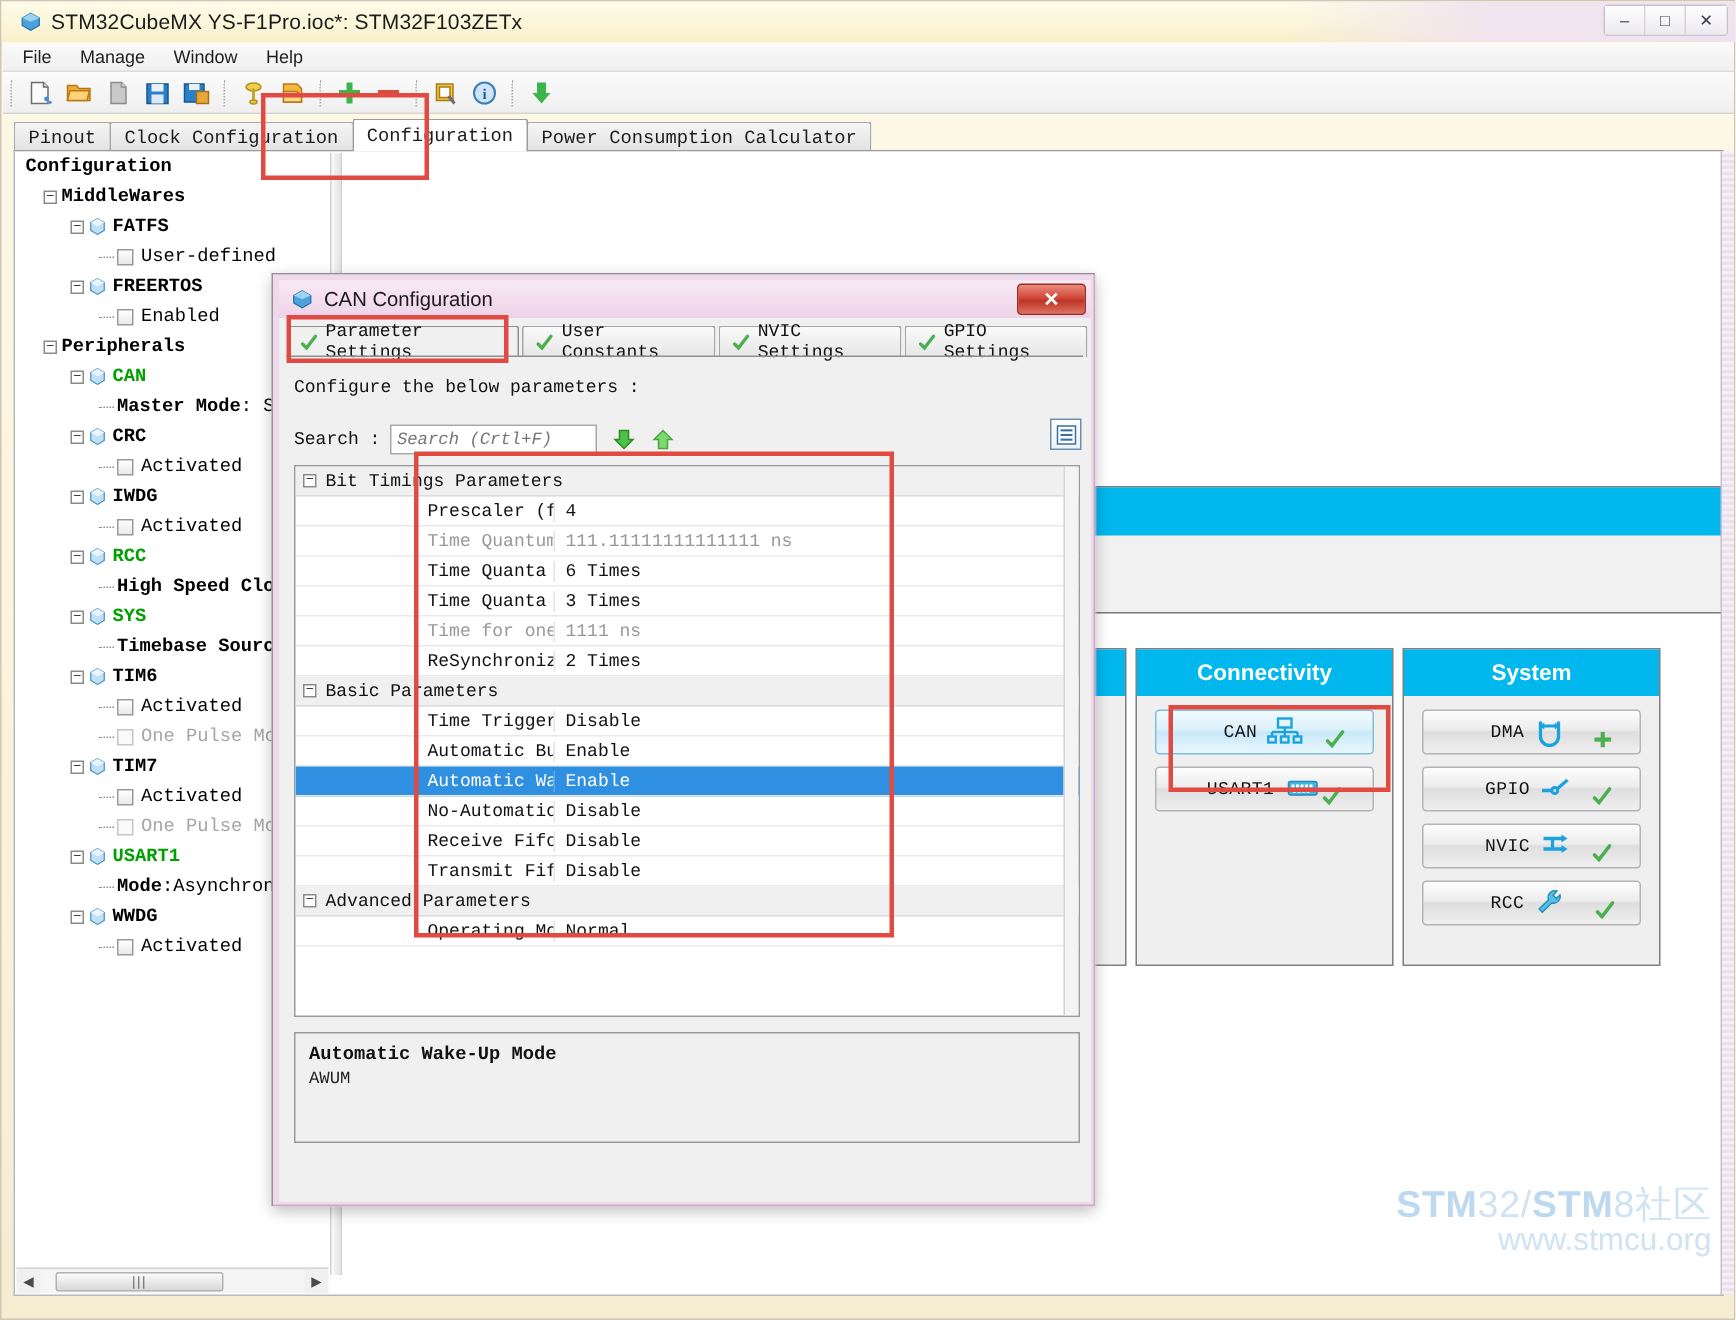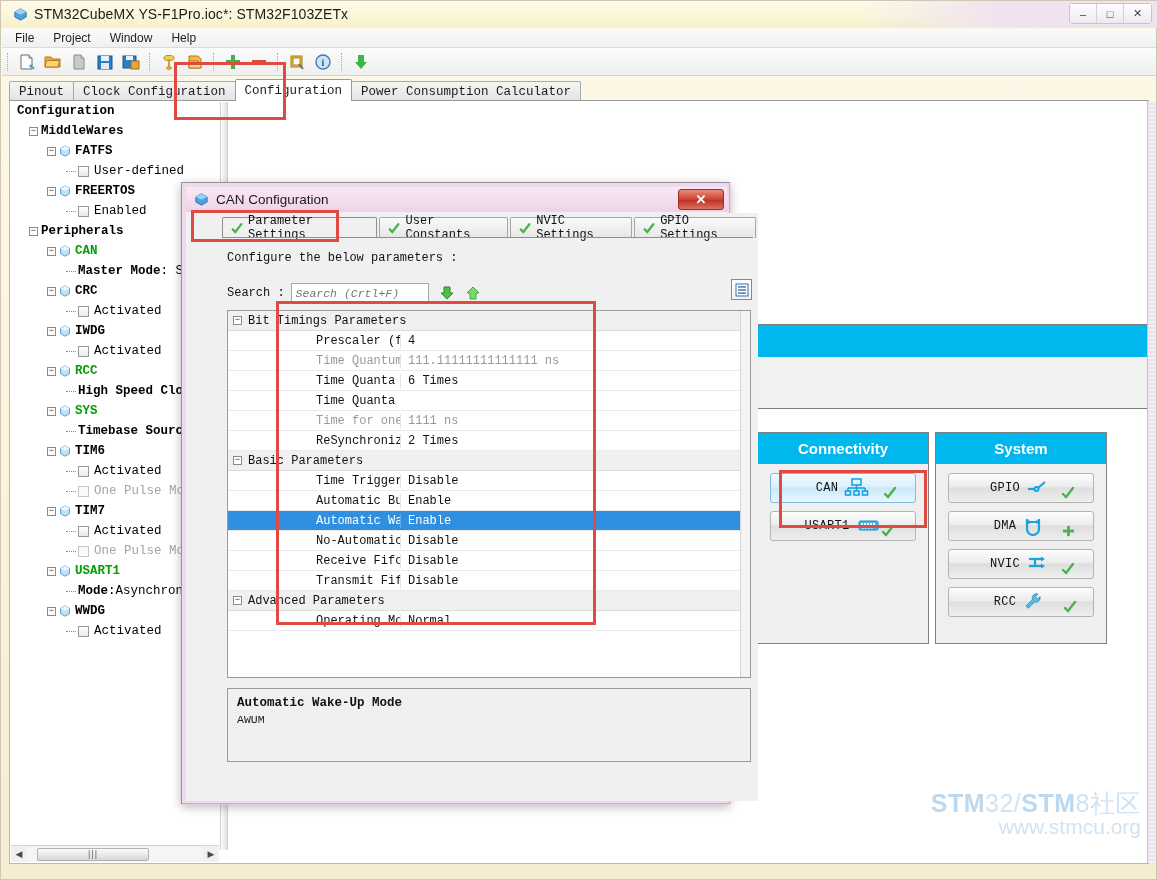--- a/index.html
+++ b/index.html
@@ -266,21 +266,20 @@
   .dlg-close {
     position:absolute; right: 3px; top: 2px; width: 46px; height: 21px;
     background: linear-gradient(to bottom,#e88b7c 0%, #d2483a 45%, #bb3526 55%, #e0705f 100%);
     border: 1px solid #9c2b20; border-radius: 3px;
     display:flex; align-items:center; justify-content:center;
     color: #fff; font-size: 13px; font-weight: bold;
   }
   .dlg-body {
     position:absolute; left: 4px; top: 30px; width: 541px; height: 588px;
     background: #f0f0f0;
-    margin-left: 31px;
   }
   .dlg-tabs {
     position:absolute; left: 5px; top: 4px; height: 21px;
     display:flex; align-items:flex-end;
   }
   .dtab {
     height: 21px; padding: 0 8px;
     display:flex; align-items:center; gap:5px;
     background: linear-gradient(to bottom,#fafafa,#e6e6e6);
     border: 1px solid #a6a6a6; border-bottom:none;
@@ -380,21 +379,21 @@
       <div class="title-text">STM32CubeMX YS-F1Pro.ioc*: STM32F103ZETx</div>
       <div class="win-buttons">
         <div class="win-btn">–</div>
         <div class="win-btn">□</div>
         <div class="win-btn">✕</div>
       </div>
     </div>
 
     <div class="menubar">
       <div class="menu-item">File</div>
-      <div class="menu-item">Project</div>
+      <div class="menu-item">Manage</div>
       <div class="menu-item">Window</div>
       <div class="menu-item">Help</div>
     </div>
 
     <div class="toolbar">
       <div class="tb-sep"></div>
       <div class="tb-btn">
         <svg width="18" height="18" viewBox="0 0 18 18">
           <path d="M3 2h8l3 3v11H3z" fill="#fbfbfb" stroke="#6d6d6d"></path>
           <path d="M11 2v3h3" fill="#dfe8f0" stroke="#6d6d6d"></path>
@@ -732,45 +731,45 @@
                   <path d="M2 8 L5 11 L12 2" fill="none" stroke="#4caf50" stroke-width="2.4" stroke-linecap="round"></path>
                 </svg>
               </div>
             </div>
           </div>
 
           <div class="group" style="width:172px">
             <div class="ghdr">System</div>
             <div class="gbody">
               <div class="ipbtn">
-                <span class="lbl">GPIO</span>
-                <span class="ic">
-                  <svg width="26" height="20" viewBox="0 0 26 20">
-                    <line x1="2" y1="11" x2="9" y2="11" stroke="#1aa3dd" stroke-width="2.2"></line>
-                    <circle cx="10.5" cy="11" r="2" fill="none" stroke="#1aa3dd" stroke-width="2"></circle>
-                    <line x1="12" y1="10" x2="19" y2="4" stroke="#1aa3dd" stroke-width="2.2"></line>
-                  </svg>
-                </span>
-                <svg class="tick" width="14" height="14" viewBox="0 0 14 14" style="right:18px;">
-                  <path d="M2 8 L5 11 L12 2" fill="none" stroke="#4caf50" stroke-width="2.4" stroke-linecap="round"></path>
-                </svg>
-              </div>
-              <div class="ipbtn">
                 <span class="lbl">DMA</span>
                 <span class="ic">
                   <svg width="26" height="20" viewBox="0 0 26 20">
                     <path d="M5 3 V13 a5 5 0 0 0 12 0 V3" fill="none" stroke="#1aa3dd" stroke-width="2.2"></path>
                     <line x1="6" y1="6" x2="16" y2="6" stroke="#1aa3dd" stroke-width="2"></line>
                     <polygon points="4.5,6 7.5,3.6 7.5,8.4" fill="#1aa3dd"></polygon>
                     <polygon points="17.5,6 14.5,3.6 14.5,8.4" fill="#1aa3dd"></polygon>
                   </svg>
                 </span>
                 <svg class="tick" width="13" height="13" viewBox="0 0 14 14" style="right:18px;">
                   <rect x="5.5" y="1" width="3" height="11" fill="#4caf50"></rect>
                   <rect x="1" y="5" width="12" height="3" fill="#4caf50"></rect>
+                </svg>
+              </div>
+              <div class="ipbtn">
+                <span class="lbl">GPIO</span>
+                <span class="ic">
+                  <svg width="26" height="20" viewBox="0 0 26 20">
+                    <line x1="2" y1="11" x2="9" y2="11" stroke="#1aa3dd" stroke-width="2.2"></line>
+                    <circle cx="10.5" cy="11" r="2" fill="none" stroke="#1aa3dd" stroke-width="2"></circle>
+                    <line x1="12" y1="10" x2="19" y2="4" stroke="#1aa3dd" stroke-width="2.2"></line>
+                  </svg>
+                </span>
+                <svg class="tick" width="14" height="14" viewBox="0 0 14 14" style="right:18px;">
+                  <path d="M2 8 L5 11 L12 2" fill="none" stroke="#4caf50" stroke-width="2.4" stroke-linecap="round"></path>
                 </svg>
               </div>
               <div class="ipbtn">
                 <span class="lbl">NVIC</span>
                 <span class="ic">
                   <svg width="26" height="20" viewBox="0 0 26 20">
                     <line x1="3" y1="5" x2="16" y2="5" stroke="#1aa3dd" stroke-width="2.2"></line>
                     <line x1="3" y1="12" x2="16" y2="12" stroke="#1aa3dd" stroke-width="2.2"></line>
                     <line x1="9" y1="5" x2="9" y2="12" stroke="#1aa3dd" stroke-width="2.2"></line>
                     <polygon points="19,5 15,2.4 15,7.6" fill="#1aa3dd"></polygon>
@@ -882,20 +881,21 @@
             <div class="p-row ro">
               <span class="pname">Time Quantum</span>
               <span class="pval">111.11111111111111 ns</span>
             </div>
             <div class="p-row">
               <span class="pname">Time Quanta in Bit Segme...</span>
               <span class="pval">6 Times</span>
             </div>
             <div class="p-row">
               <span class="pname">Time Quanta in Bit Segme...</span>
+              <span class="pval">3 Times</span>
             </div>
             <div class="p-row ro">
               <span class="pname">Time for one Bit</span>
               <span class="pval">1111 ns</span>
             </div>
             <div class="p-row">
               <span class="pname">ReSynchronization Jump W...</span>
               <span class="pval">2 Times</span>
             </div>
 

